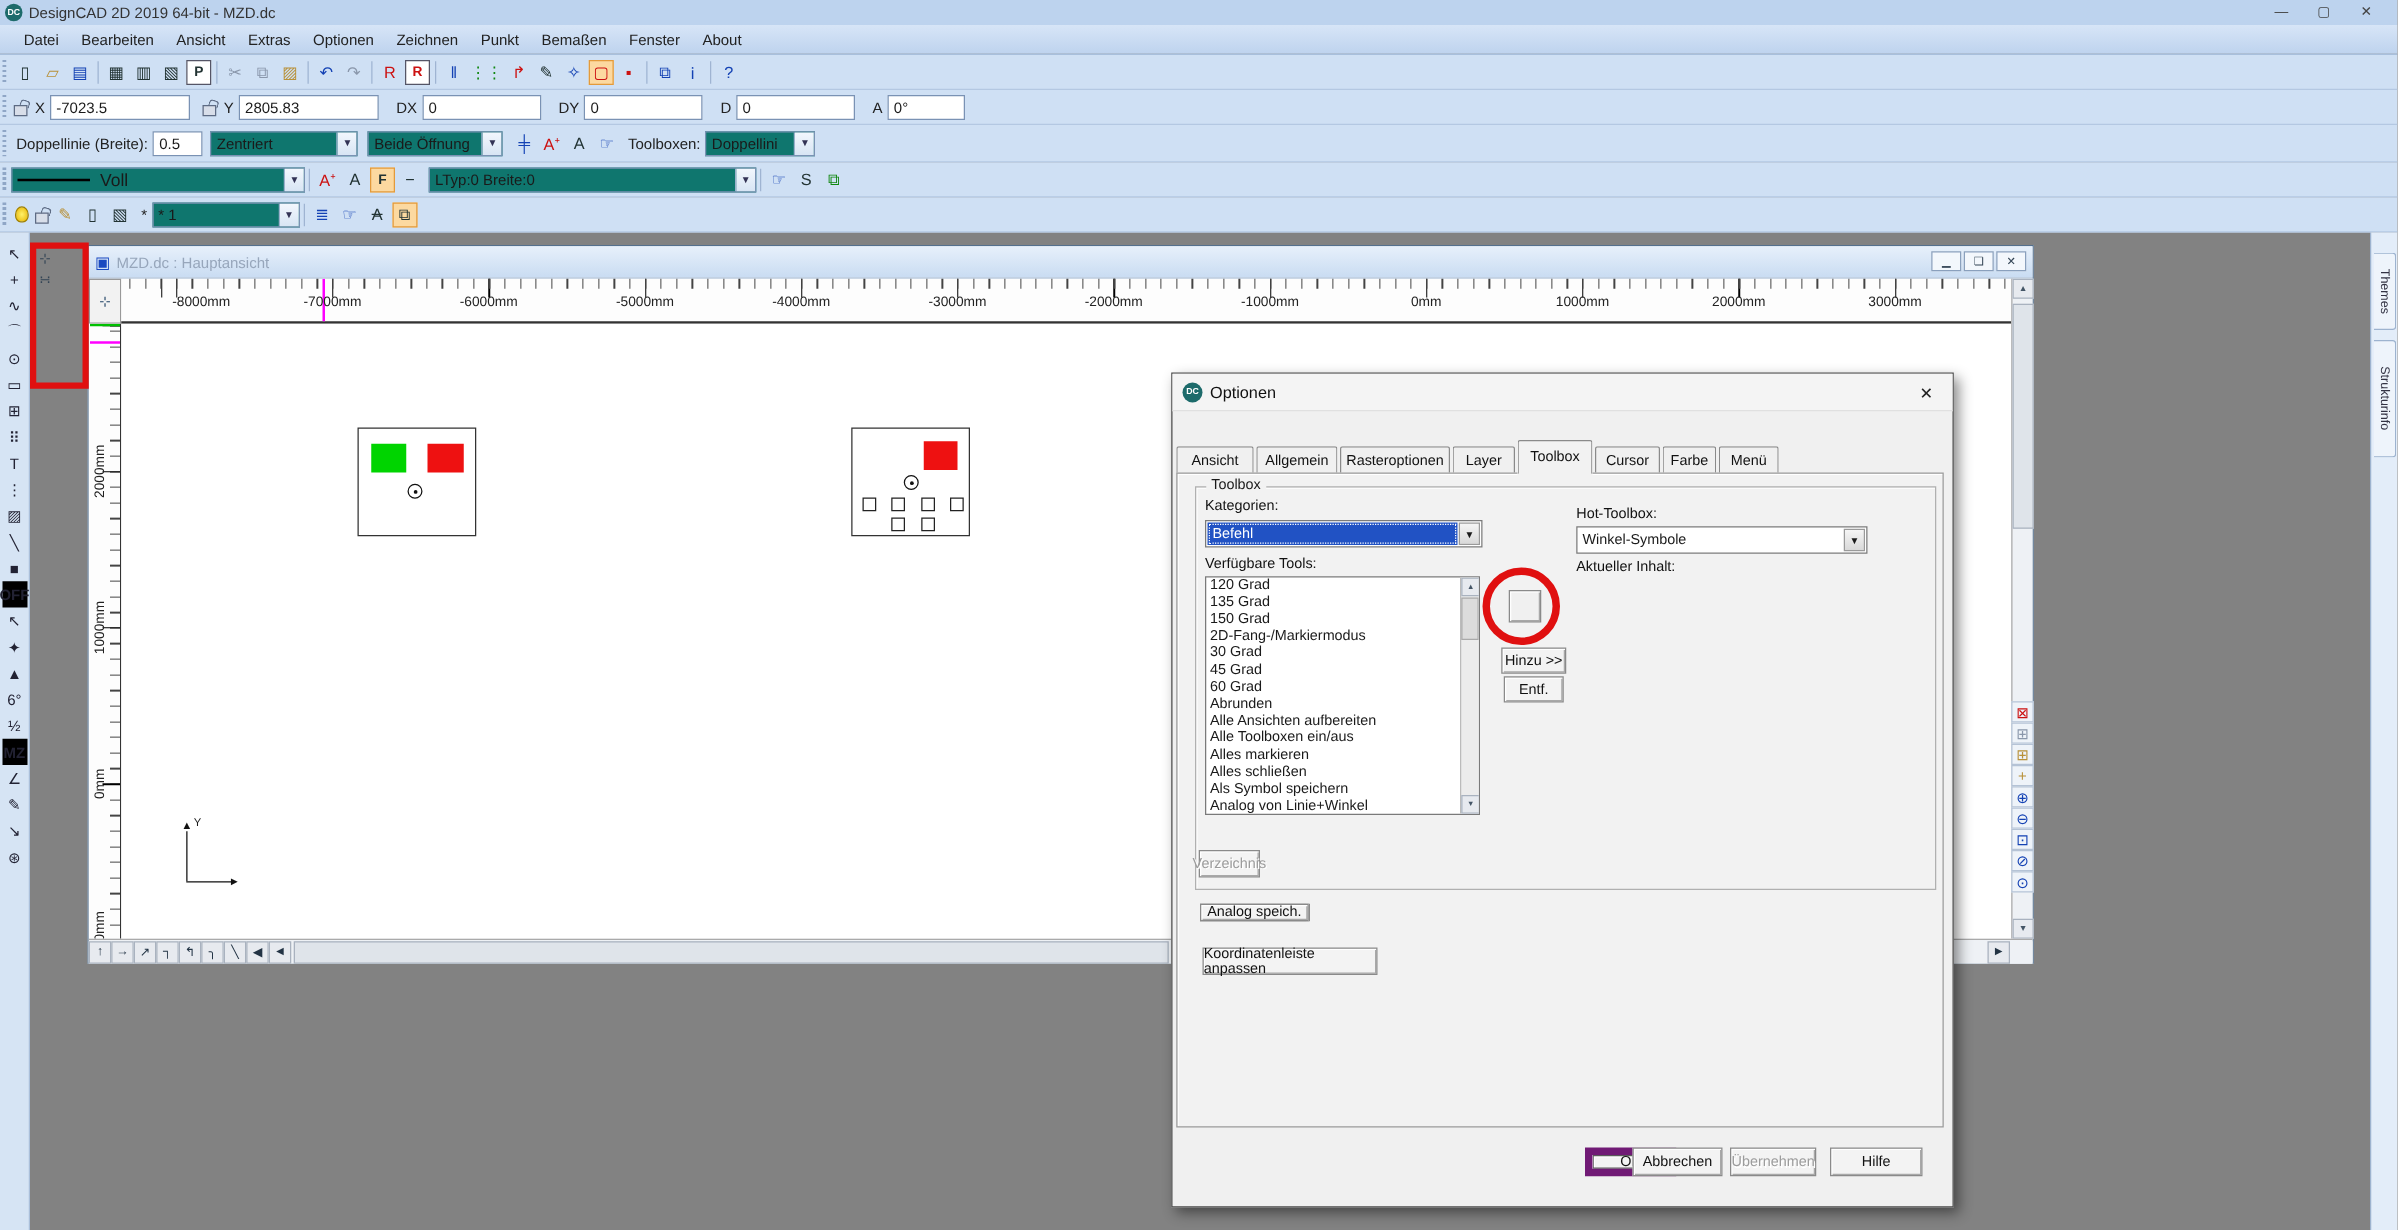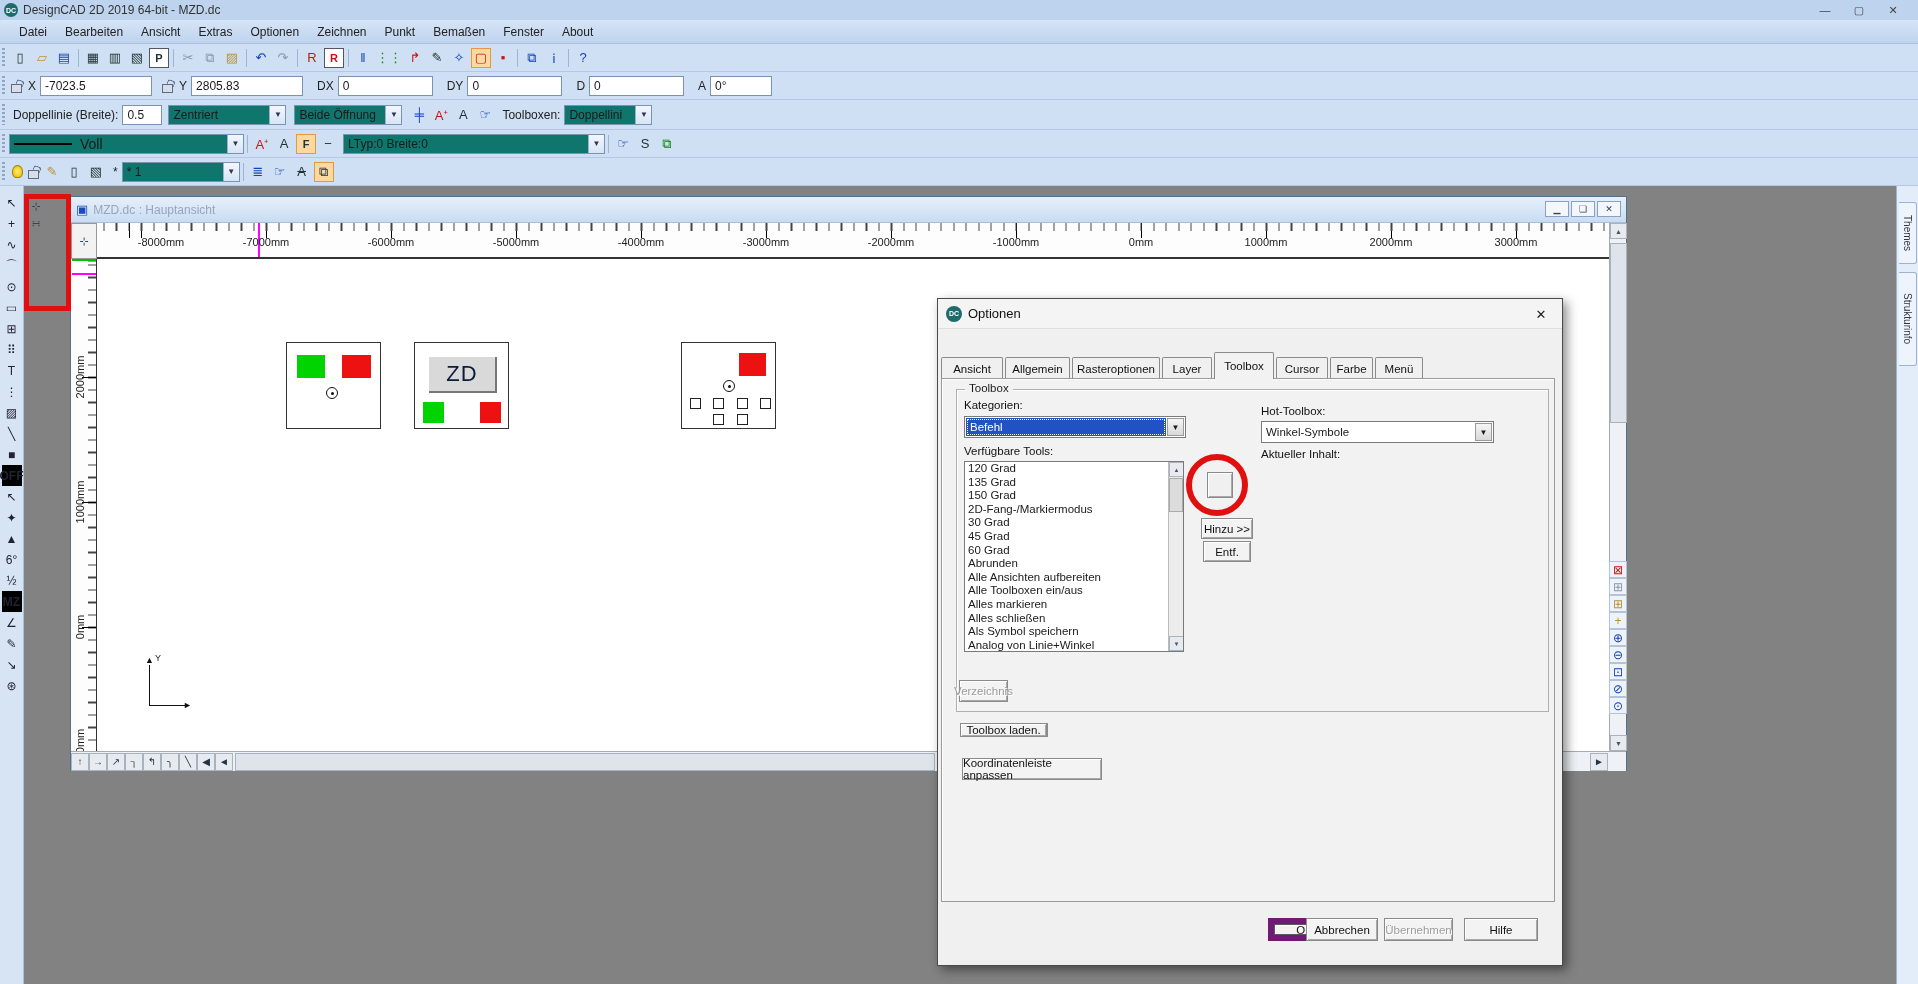--- a/index.html
+++ b/index.html
@@ -353,25 +353,20 @@
       </div>
 
     <div class="canvas">
 
       <div class="sym" style="left:189px;">
         <span class="sq sq-g" style="left:10px;top:12px;width:28px;height:23px;"></span>
         <span class="sq sq-r" style="left:55px;top:12px;width:29px;height:23px;"></span>
         <span class="marker" style="left:39px;top:44px;"></span>
       </div>
 
-      <div class="sym" style="left:317px;">
-        <span class="sym-label btn3d" style="left:14px;top:14px;width:68px;height:36px;">ZD</span>
-        <span class="sq sq-g" style="left:8px;top:59px;width:21px;height:21px;"></span>
-        <span class="sq sq-r" style="left:65px;top:59px;width:21px;height:21px;"></span>
-      </div>
 
 
       <div class="sym" style="left:584px;">
         <span class="sq sq-r" style="left:57px;top:10px;width:27px;height:23px;"></span>
         <span class="marker" style="left:41px;top:37px;"></span>
         <span class="sq sq-o" style="left:8px;top:55px;width:11px;height:11px;"></span>
         <span class="sq sq-o" style="left:31px;top:55px;width:11px;height:11px;"></span>
         <span class="sq sq-o" style="left:55px;top:55px;width:11px;height:11px;"></span>
         <span class="sq sq-o" style="left:78px;top:55px;width:11px;height:11px;"></span>
         <span class="sq sq-o" style="left:31px;top:71px;width:11px;height:11px;"></span>
@@ -492,21 +487,21 @@
     </span>
 
     <span class="dlbl" style="left:323px;top:149px;">Aktueller Inhalt:</span>
 
     <div class="dbtn disabled" style="left:21px;top:381px;width:49px;height:22px;">Verzeichnis</div>
 
     <div style="position:absolute;left:22px;top:424px;display:flex;gap:4px;">
         <div class="dbtn tb-mgmt" style="width: 88px;">Neue Toolbox</div>
         <div class="dbtn tb-mgmt" style="width: 87px;">Toolbox entf.</div>
         <div class="dbtn tb-mgmt" style="width: 85px;">Toolbox laden</div>
-        <div class="dbtn tb-mgmt" style="width: 87px;">Toolbox laden.</div>
+        <div class="dbtn tb-mgmt" style="width: 87px;">Analog speich.</div>
       </div>
     <div class="dbtn" style="left:24px;top:459px;width:140px;height:22px;">Koordinatenleiste anpassen</div>
 
     <div class="dbtn default" style="left:285px;top:619px;width:73px;height:23px;">OK</div>
     <div class="dbtn" style="left:368px;top:619px;width:72px;height:23px;">Abbrechen</div>
     <div class="dbtn disabled" style="left:446px;top:619px;width:69px;height:23px;">Übernehmen</div>
     <div class="dbtn" style="left:526px;top:619px;width:74px;height:23px;">Hilfe</div>
   </div>
 
   <div class="abs right-strip">

